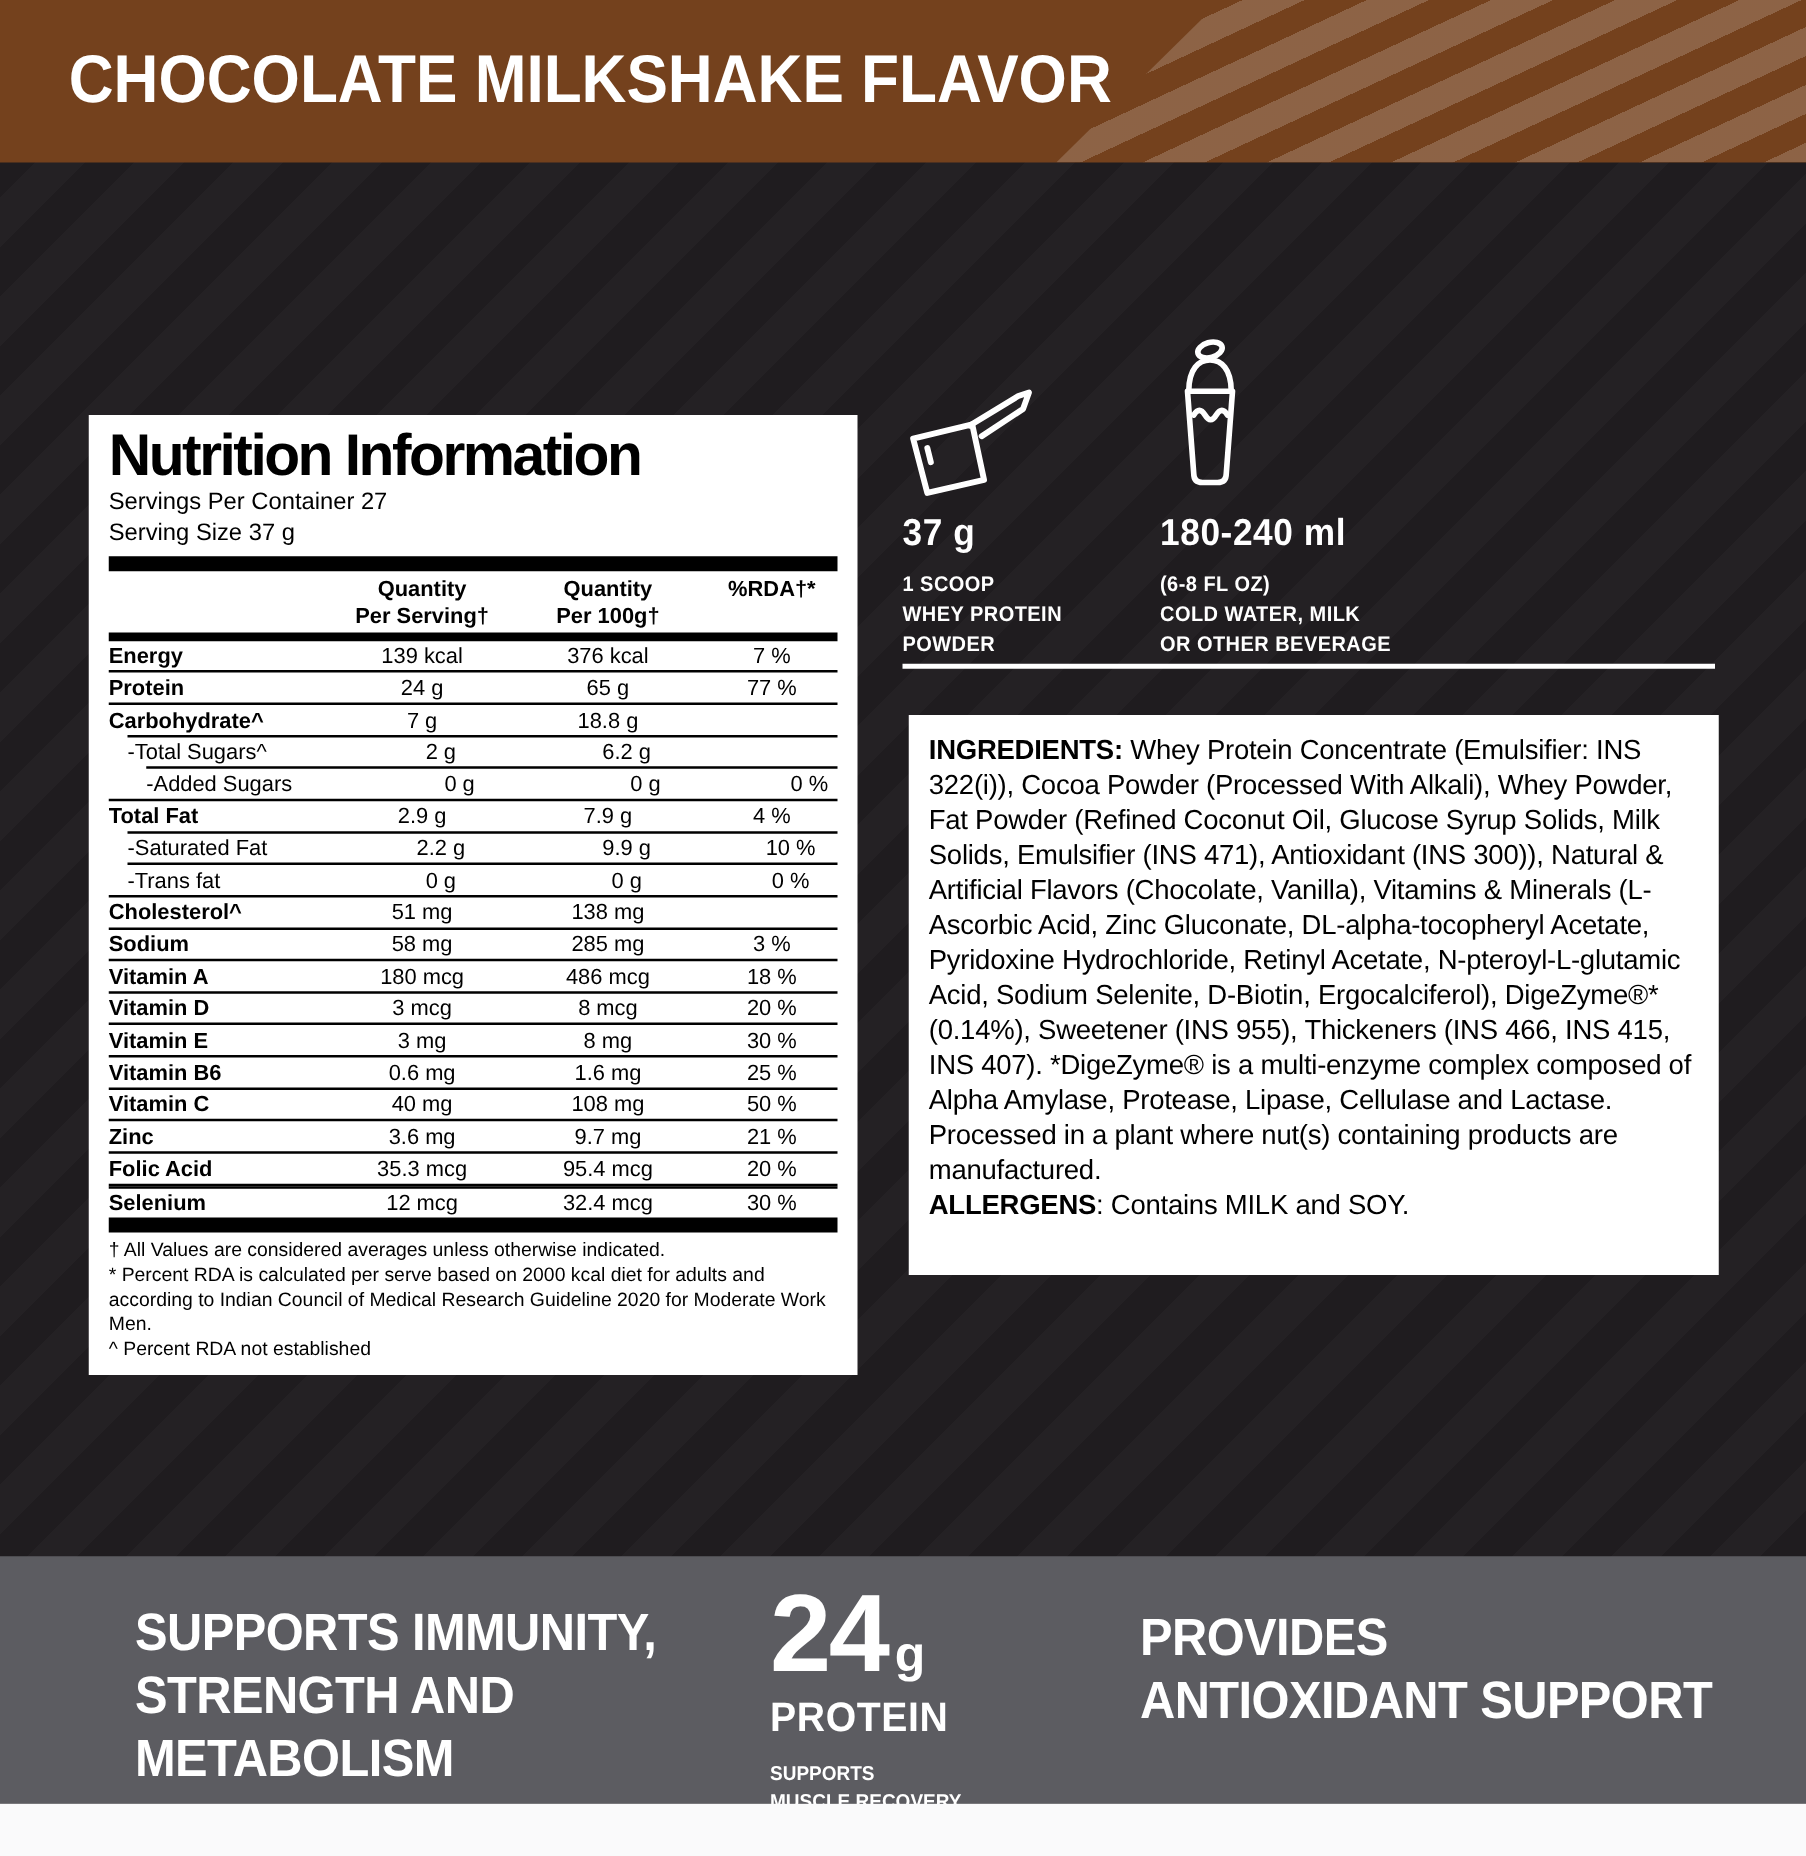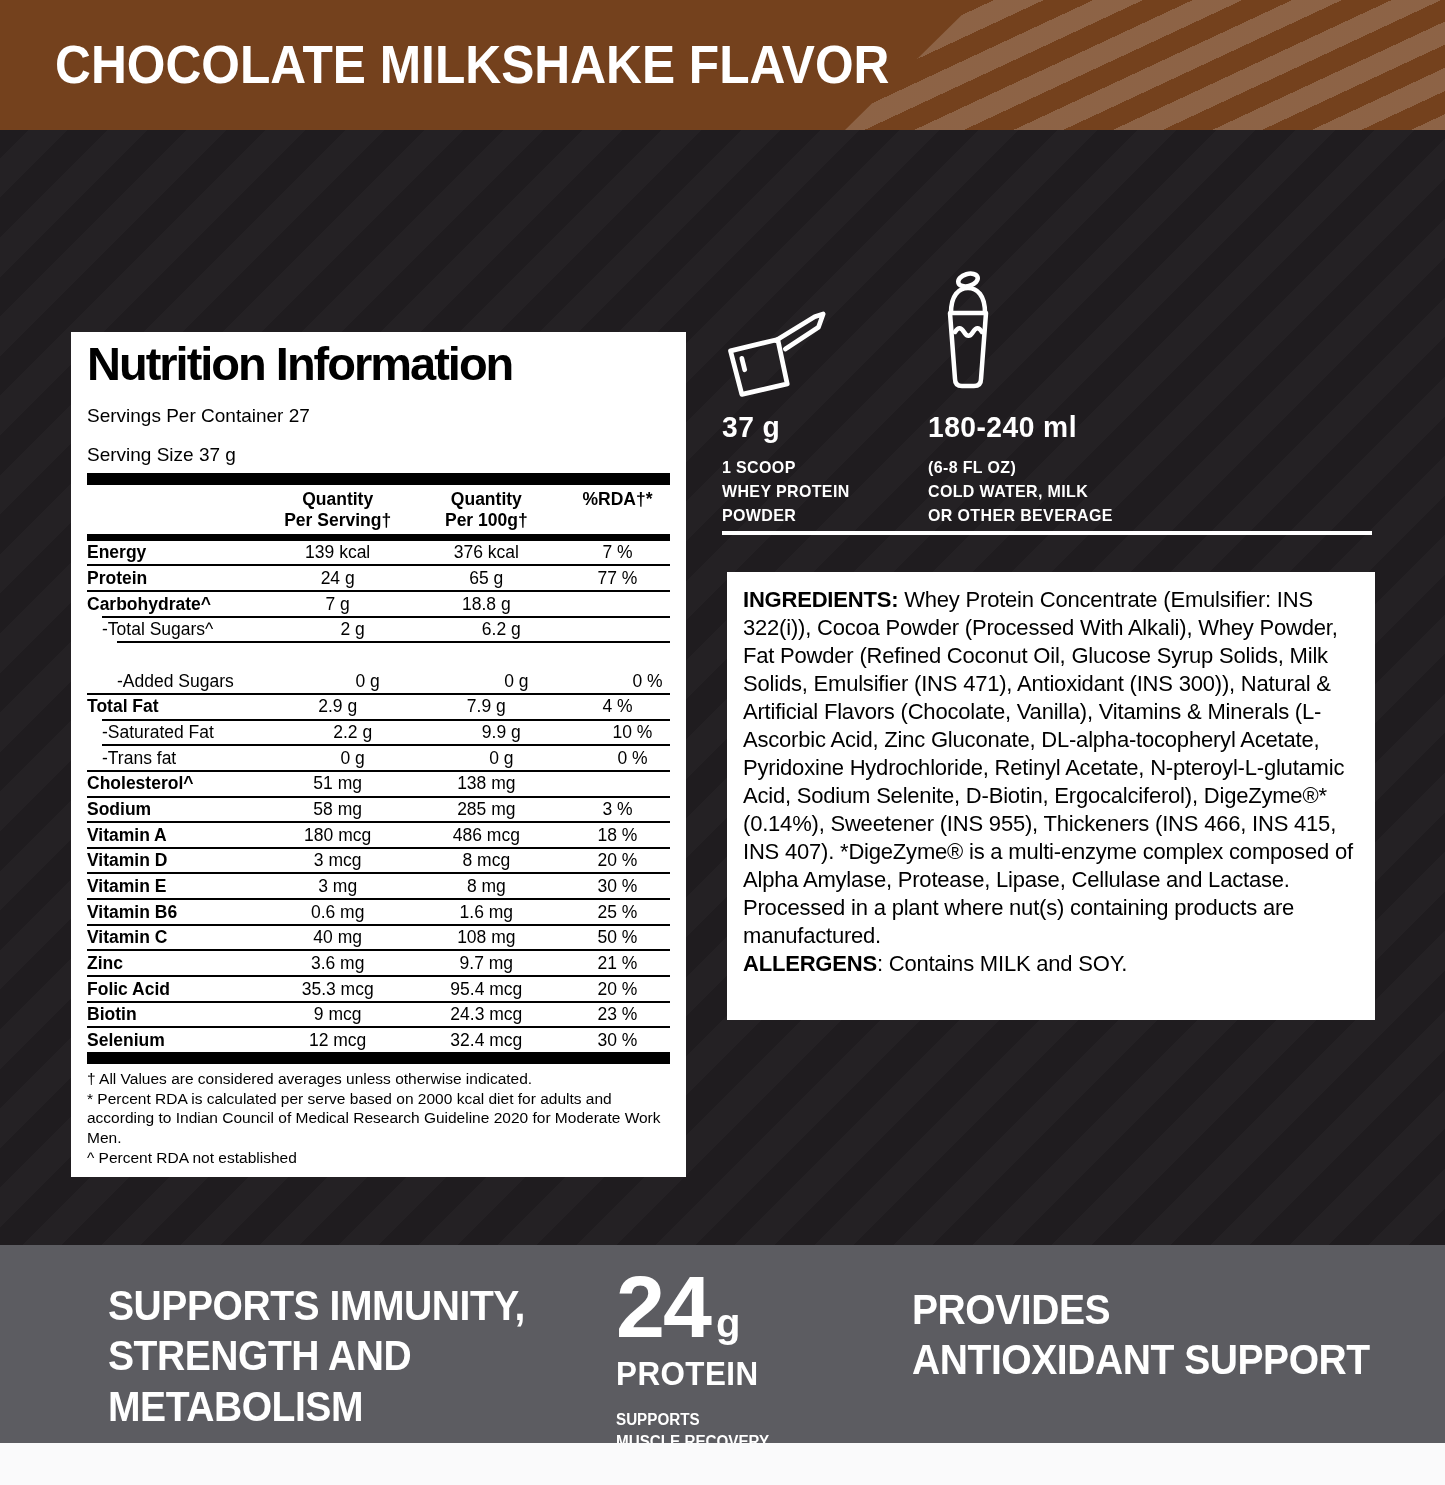--- a/index.html
+++ b/index.html
@@ -20,21 +20,21 @@
   .banner-title{
     position:absolute;left:55px;top:50%;transform:translateY(-52%) scaleX(0.92);transform-origin:0 50%;
     color:#fff;font-size:54px;font-weight:bold;letter-spacing:0px;white-space:nowrap;
   }
   
   .npanel{
     position:absolute;left:71px;top:332px;width:615px;background:#fff;color:#000;
     padding:8px 16px 10px 16px;box-sizing:border-box;
   }
   .ntitle{font-size:47px;font-weight:bold;letter-spacing:-2px;line-height:1.02;}
-  .nserv{font-size:19px;line-height:1.18;margin-top:17px;}
+  .nserv{font-size:19px;line-height:1.18;margin-top:3px;}
   .bar{background:#000;}
   .bar-thick{height:12px;margin-top:6px;}
   .bar-mid{height:7px;}
   .bar-bottom{height:12px;}
   .nhead{display:flex;align-items:flex-start;padding:4px 0 3px 0;font-size:17.5px;font-weight:bold;line-height:1.2;}
   .nhead .c-name{flex:0 0 31%;}
   .nhead .c-qs{flex:0 0 24%;text-align:center;white-space:pre-line;}
   .nhead .c-q100{flex:0 0 27%;text-align:center;white-space:pre-line;}
   .nhead .c-rda{flex:0 0 18%;text-align:center;}
   .nrow{display:flex;align-items:baseline;padding:1.5px 0;font-size:17.5px;line-height:1.18;}
@@ -122,21 +122,21 @@
         </div>
         <div class="rline" style="margin-left: 15px;"></div>
         <div class="nrow">
           <div class="c-name" style="padding-left: 15px;">-Total Sugars^</div>
           <div class="c-qs">2 g</div>
           <div class="c-q100">6.2 g</div>
           <div class="c-rda"></div>
         </div>
         <div class="rline" style="margin-left: 30px;"></div>
         <div class="nrow">
-          <div class="c-name" style="padding-left: 30px; margin-top: 26px;">-Added Sugars</div>
+          <div class="c-name" style="padding-left: 30px;">-Added Sugars</div>
           <div class="c-qs">0 g</div>
           <div class="c-q100">0 g</div>
           <div class="c-rda">0 %</div>
         </div>
         <div class="rline" style="margin-left: 0px;"></div>
         <div class="nrow b">
           <div class="c-name" style="padding-left: 0px;">Total Fat</div>
           <div class="c-qs">2.9 g</div>
           <div class="c-q100">7.9 g</div>
           <div class="c-rda">4 %</div>
@@ -212,26 +212,20 @@
           <div class="c-rda">21 %</div>
         </div>
         <div class="rline" style="margin-left: 0px;"></div>
         <div class="nrow b">
           <div class="c-name" style="padding-left: 0px;">Folic Acid</div>
           <div class="c-qs">35.3 mcg</div>
           <div class="c-q100">95.4 mcg</div>
           <div class="c-rda">20 %</div>
         </div>
         <div class="rline" style="margin-left: 0px;"></div>
-        <div class="nrow b">
-          <div class="c-name" style="padding-left: 0px;">Biotin</div>
-          <div class="c-qs">9 mcg</div>
-          <div class="c-q100">24.3 mcg</div>
-          <div class="c-rda">23 %</div>
-        </div>
         <div class="rline" style="margin-left: 0px;"></div>
         <div class="nrow b">
           <div class="c-name" style="padding-left: 0px;">Selenium</div>
           <div class="c-qs">12 mcg</div>
           <div class="c-q100">32.4 mcg</div>
           <div class="c-rda">30 %</div>
         </div>
       </div>
     <div class="bar bar-bottom"></div>
     <div class="nfoot">

